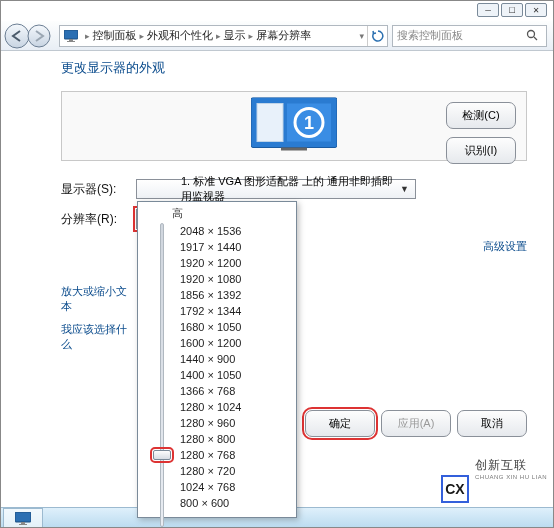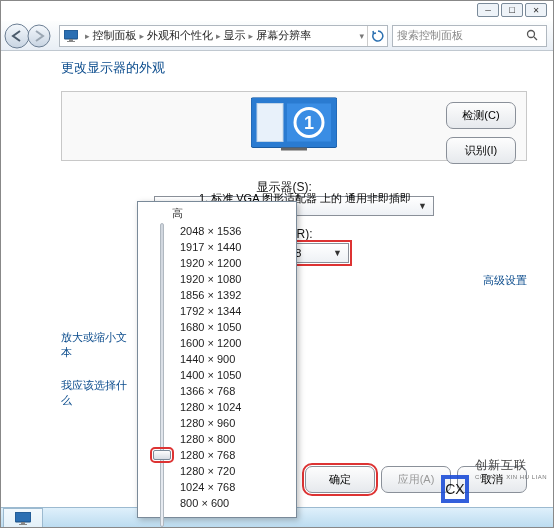--- a/index.html
+++ b/index.html
@@ -122,40 +122,39 @@
     border-radius: 7px;
     font-size: 11px;
     display:flex; align-items:center; justify-content:center;
     cursor: pointer;
   }
   .btn.disabled { color:#9a9a9a; cursor:default; }
   .btn.primary-hl { outline: 2px solid #d33; outline-offset: 1px; }
   .form-row {
     display:flex; align-items:center;
     margin-bottom: 10px;
-    flex-direction: column;
   }
   .form-row .lbl { width: 75px; color:#111; }
   .select {
     border: 1px solid #8a9099;
     height: 20px;
     background: linear-gradient(#fff,#eef1f5);
     display:flex; align-items:center;
     padding: 0 6px;
     font-size: 11px;
     position: relative;
     cursor:pointer;
   }
   .select.wide { width: 280px; padding-left: 44px; }
   .select.res { width: 110px; outline:2px solid #d33; outline-offset:1px; }
   .select .caret { margin-left:auto; font-size:9px; color:#333; }
   .link { color:#0a4b8c; cursor:pointer; }
   .links-left {
-    margin-top: 42px;
-    display:flex; flex-direction:column; gap:18px;
+    margin-top: 30px;
+    display:flex; flex-direction:column; gap:8px;
     max-width: 70px;
     font-size: 11px;
   }
   .adv-link {
     text-align: right;
     margin-top: 6px;
     font-size: 11px;
   }
   .action-buttons {
     display:flex; gap:6px;
@@ -225,23 +224,23 @@
   .watermark {
     position:absolute;
     right:6px; bottom:24px;
     display:flex; align-items:center;
     gap:6px;
     opacity:.9;
     z-index:1;
   }
   .watermark .wm-cx {
     width:28px;height:28px;
-    border:4px solid #1d4ed8;
+    border:2px solid #1d4ed8;
     display:flex;align-items:center;justify-content:center;
-    font-weight:normal;font-size:14px;font-family:Arial,sans-serif;margin-top:42px;
+    font-weight:bold;font-size:14px;font-family:Arial,sans-serif;margin-top:42px;
   }
   .watermark .wm-txt { font-size:12px; color:#2a2a2a; letter-spacing:1px; }
   .watermark .wm-sub { font-size:6px; color:#6a6a6a; letter-spacing:0.5px; display:block; }
 </style>
 </head>
 <body>
 
 <div class="window-controls">
   <div>
       <span>─</span>

